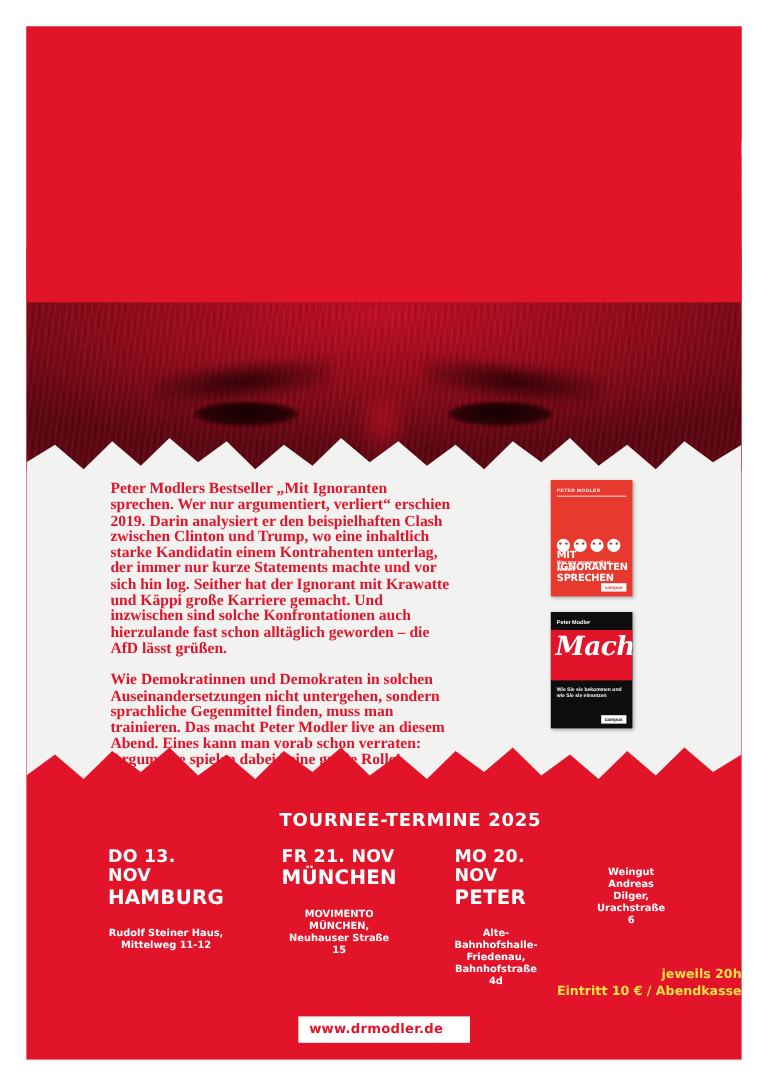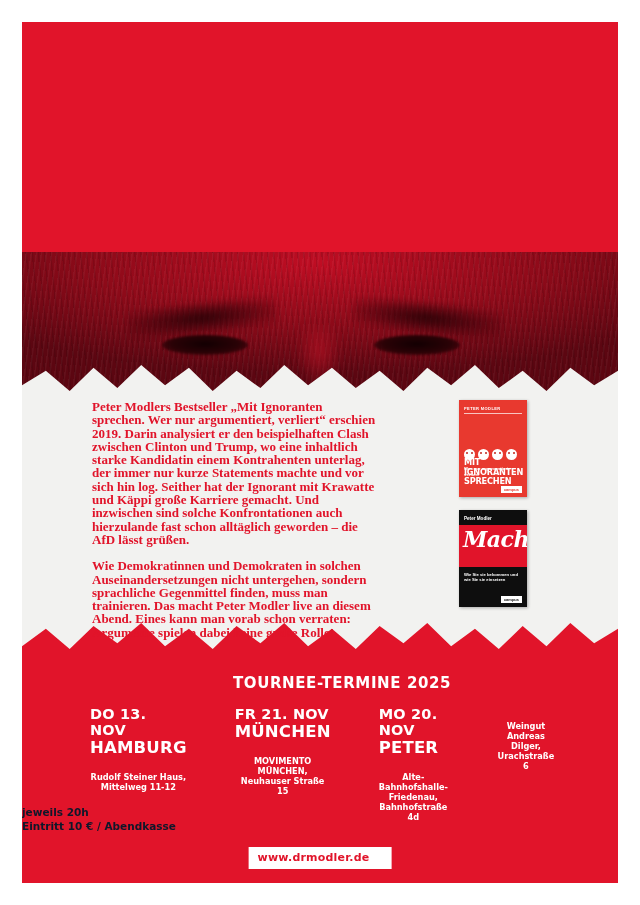--- a/index.html
+++ b/index.html
@@ -286,23 +286,23 @@
     font-family: "DejaVu Sans", sans-serif;
     font-size: 8.2px;
     font-weight: bold;
     margin-top: 15px;
     text-align: center;
   }
   .info {
     position: absolute;
     left: 0; right: 0;
     top: 784px;
-    text-align: left;
-    z-index: 6;
-    color: #0f172a;
+    text-align: right;
+    z-index: 6;
+    color: #fde047;
     font-family: "DejaVu Sans", sans-serif;
     font-weight: bold;
   }
   .info .l1 { font-size: 10.5px; }
   .info .l2 { font-size: 10.5px; margin-top: 2px; }
 
   .url-plate {
     position: absolute;
     left: 50%;
     transform: translateX(-50%);

